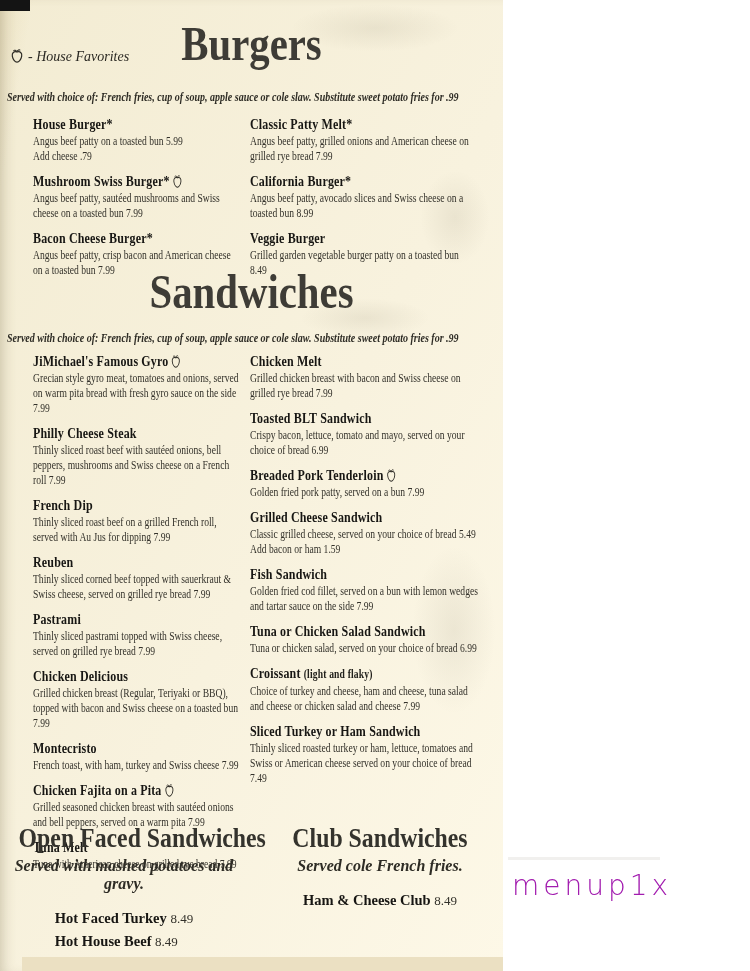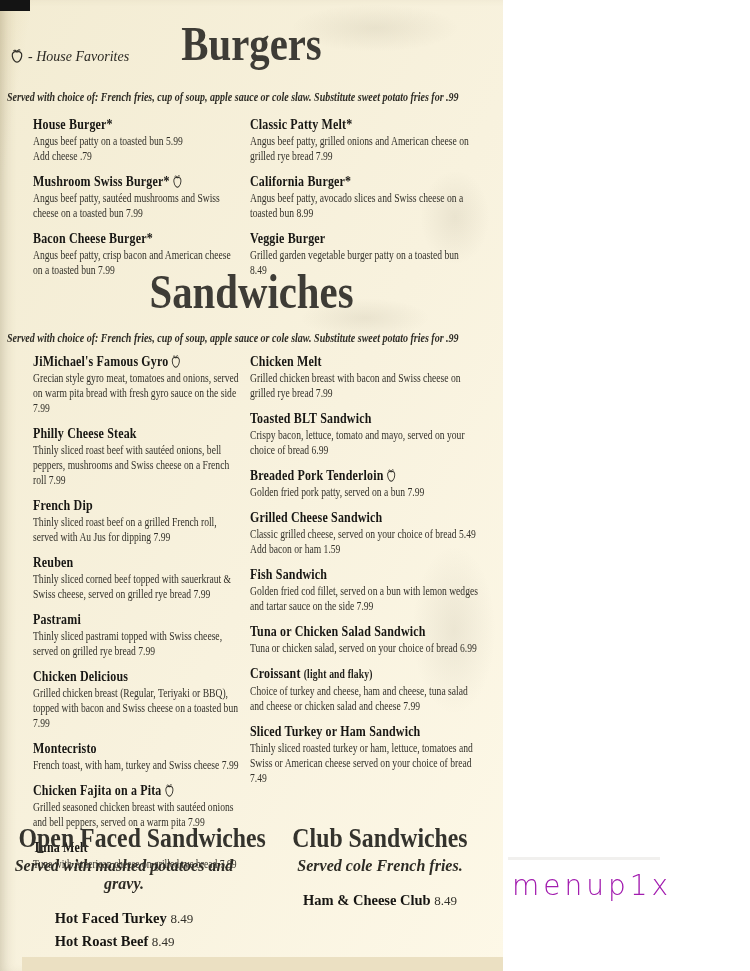--- a/index.html
+++ b/index.html
@@ -247,21 +247,21 @@
 
   </div>
 </div>
 
   <section class="bottom-section" id="open-faced">
     <h2 class="bottom-title">Open Faced Sandwiches</h2>
     <p class="bottom-sub">Served with mashed potatoes and gravy.</p>
     <div class="bottom-items">
   <div class="bottom-item"><span>Hot Faced Turkey</span> <span class="bottom-price">8.49</span></div>
 
-  <div class="bottom-item"><span>Hot Roast Beef</span> <span class="bottom-price">8.49</span></div>
+  <div class="bottom-item"><span>Hot House Beef</span> <span class="bottom-price">8.49</span></div>
 
 </div>
   </section>
 
   <section class="bottom-section" id="club">
     <h2 class="bottom-title">Club Sandwiches</h2>
     <p class="bottom-sub">Served cole French fries.</p>
     <div class="bottom-items">
 
 

